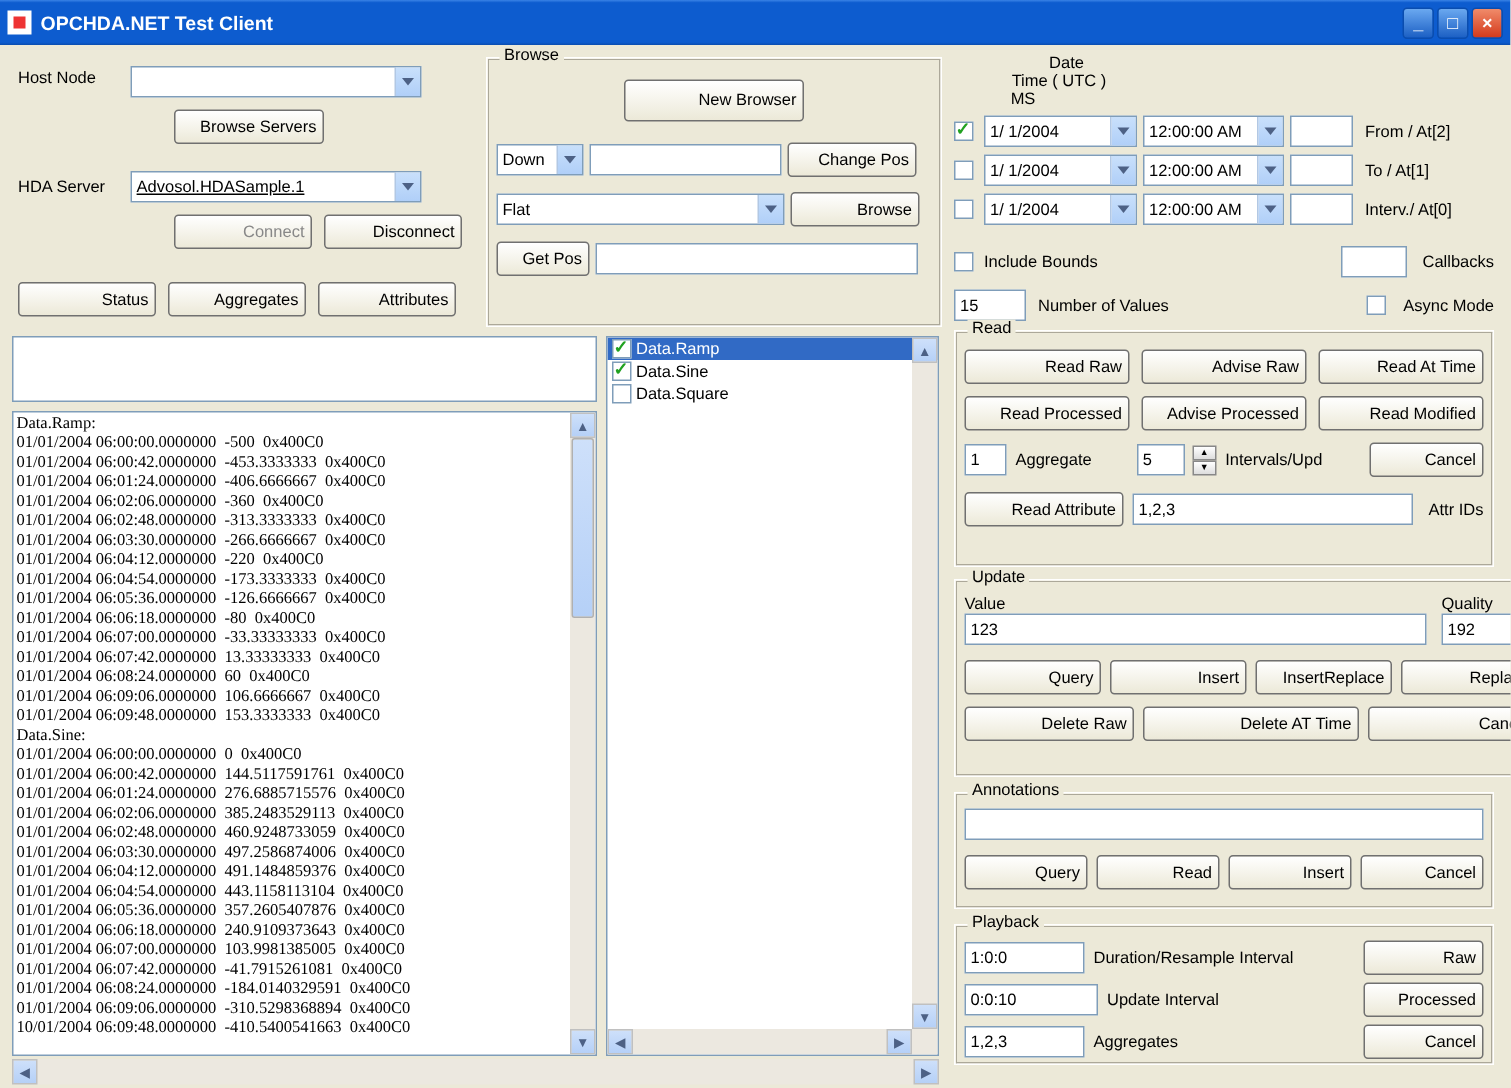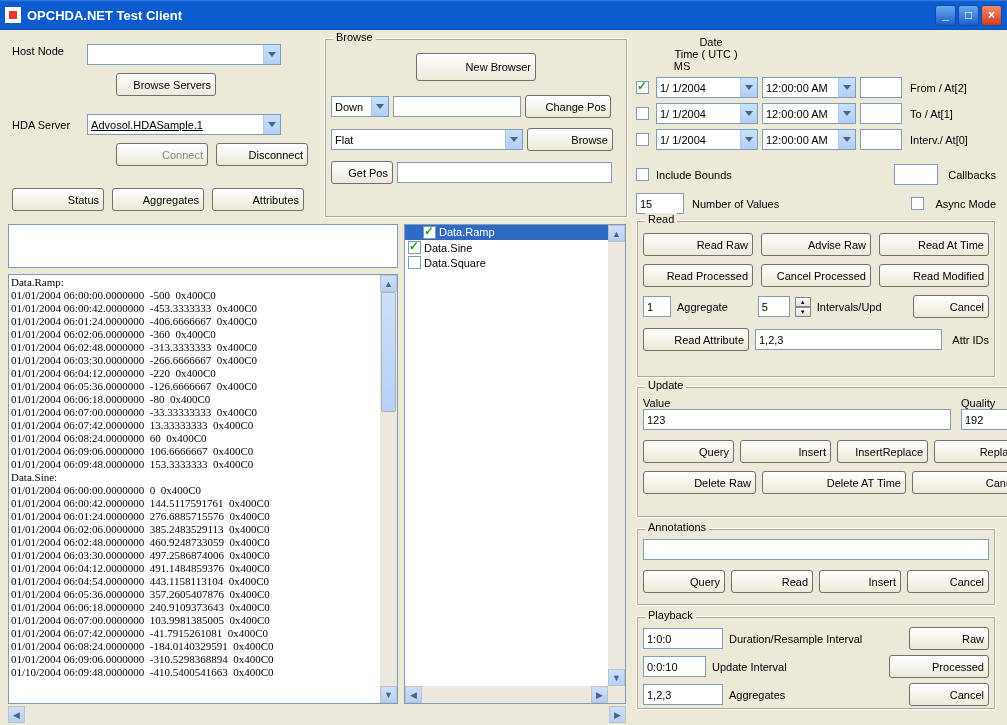--- a/index.html
+++ b/index.html
@@ -180,21 +180,21 @@
       <span>Async Mode</span>
     </div>
   </div>
 
   <div class="listpanel" style="position:absolute;left:8px;top:194px;width:390px;height:44px;">
     <span></span>
   </div>
 
   <div class="listpanel" style="position:absolute;left:404px;top:194px;width:222px;height:480px;">
     <div id="item-rows" style="padding:0;">
-        <div class="sel" style="display: flex; padding: 1px 18px;">
+        <div class="sel" style="display: flex; align-items: center; padding: 1px 3px;">
           <span class="chk checked"></span>
           <span>Data.Ramp</span>
         </div>
         <div style="display: flex; align-items: center; padding: 1px 3px;">
           <span class="chk checked"></span>
           <span>Data.Sine</span>
         </div>
         <div style="display: flex; align-items: center; padding: 1px 3px;">
           <span class="chk"></span>
           <span>Data.Square</span>
@@ -221,20 +221,21 @@
   <div class="listpanel" style="position:absolute;left:8px;top:244px;width:390px;height:430px;">
     <div id="log-rows" style="padding:1px 2px;">
         <div class="txtline">Data.Ramp:</div>
         <div class="txtline">01/01/2004 06:00:00.0000000  -500  0x400C0</div>
         <div class="txtline">01/01/2004 06:00:42.0000000  -453.3333333  0x400C0</div>
         <div class="txtline">01/01/2004 06:01:24.0000000  -406.6666667  0x400C0</div>
         <div class="txtline">01/01/2004 06:02:06.0000000  -360  0x400C0</div>
         <div class="txtline">01/01/2004 06:02:48.0000000  -313.3333333  0x400C0</div>
         <div class="txtline">01/01/2004 06:03:30.0000000  -266.6666667  0x400C0</div>
         <div class="txtline">01/01/2004 06:04:12.0000000  -220  0x400C0</div>
+        <div class="txtline">01/01/2004 06:04:54.0000000  -173.3333333  0x400C0</div>
         <div class="txtline">01/01/2004 06:05:36.0000000  -126.6666667  0x400C0</div>
         <div class="txtline">01/01/2004 06:06:18.0000000  -80  0x400C0</div>
         <div class="txtline">01/01/2004 06:07:00.0000000  -33.33333333  0x400C0</div>
         <div class="txtline">01/01/2004 06:07:42.0000000  13.33333333  0x400C0</div>
         <div class="txtline">01/01/2004 06:08:24.0000000  60  0x400C0</div>
         <div class="txtline">01/01/2004 06:09:06.0000000  106.6666667  0x400C0</div>
         <div class="txtline">01/01/2004 06:09:48.0000000  153.3333333  0x400C0</div>
         <div class="txtline">Data.Sine:</div>
         <div class="txtline">01/01/2004 06:00:00.0000000  0  0x400C0</div>
         <div class="txtline">01/01/2004 06:00:42.0000000  144.5117591761  0x400C0</div>
@@ -243,21 +244,21 @@
         <div class="txtline">01/01/2004 06:02:48.0000000  460.9248733059  0x400C0</div>
         <div class="txtline">01/01/2004 06:03:30.0000000  497.2586874006  0x400C0</div>
         <div class="txtline">01/01/2004 06:04:12.0000000  491.1484859376  0x400C0</div>
         <div class="txtline">01/01/2004 06:04:54.0000000  443.1158113104  0x400C0</div>
         <div class="txtline">01/01/2004 06:05:36.0000000  357.2605407876  0x400C0</div>
         <div class="txtline">01/01/2004 06:06:18.0000000  240.9109373643  0x400C0</div>
         <div class="txtline">01/01/2004 06:07:00.0000000  103.9981385005  0x400C0</div>
         <div class="txtline">01/01/2004 06:07:42.0000000  -41.7915261081  0x400C0</div>
         <div class="txtline">01/01/2004 06:08:24.0000000  -184.0140329591  0x400C0</div>
         <div class="txtline">01/01/2004 06:09:06.0000000  -310.5298368894  0x400C0</div>
-        <div class="txtline">01/10/2004 06:09:48.0000000  -410.5400541663  0x400C0</div>
+        <div class="txtline">10/01/2004 06:09:48.0000000  -410.5400541663  0x400C0</div>
       </div>
     <div class="scroll-v">
       <div class="sbtn" style="top:0;">
           <span>▲</span>
         </div>
       <div style="position:absolute;top:17px;width:15px;left:1px;height:120px;background:linear-gradient(#cee0fa,#b5d0f7);border:1px solid #b0b0b0;border-radius:2px;"></div>
       <div class="sbtn" style="bottom:0;">
           <span>▼</span>
         </div>
     </div>
@@ -273,21 +274,21 @@
 
   <div class="groupbox" style="position:absolute;left:636px;top:190px;width:360px;height:158px;">
     <span class="gtitle">Read</span>
     <div style="display:flex;gap:8px;margin:4px 0 8px;">
       <button class="btn" style="flex:1;">Read Raw</button>
       <button class="btn" style="flex:1;">Advise Raw</button>
       <button class="btn" style="flex:1;">Read At Time</button>
     </div>
     <div style="display:flex;gap:8px;margin-bottom:8px;">
       <button class="btn" style="flex:1;">Read Processed</button>
-      <button class="btn" style="flex:1;">Cancel Processed</button>
+      <button class="btn" style="flex:1;">Advise Processed</button>
       <button class="btn" style="flex:1;">Read Modified</button>
     </div>
     <div style="display:flex;align-items:center;gap:6px;margin-bottom:10px;">
       <input class="txt" style="width: 28px;" value="1">
       <span>Aggregate</span>
       <span style="width:18px;"></span>
       <input class="txt" style="width: 32px;" value="5">
       <span class="updown">
           <span>▲</span>
           <span>▼</span>
@@ -340,23 +341,23 @@
   </div>
 
   <div class="groupbox" style="position:absolute;left:636px;top:586px;width:360px;height:94px;">
     <span class="gtitle">Playback</span>
     <div style="display:flex;align-items:center;gap:6px;margin:2px 0 5px;">
       <input class="txt" style="width: 80px;" value="1:0:0">
       <span style="flex:1;">Duration/Resample Interval</span>
       <button class="btn" style="width:80px;">Raw</button>
     </div>
     <div style="display:flex;align-items:center;gap:6px;margin-bottom:5px;">
-      <input class="txt" style="width: 63px;" value="0:0:10">
+      <input class="txt" style="width: 89px;" value="0:0:10">
       <span style="flex:1;">Update Interval</span>
-      <button class="btn" style="width:100px;margin-left:44px;">Processed</button>
+      <button class="btn" style="width:80px;margin-left:44px;">Processed</button>
     </div>
     <div style="display:flex;align-items:center;gap:6px;">
       <input class="txt" style="width: 80px;" value="1,2,3">
       <span style="flex:1;">Aggregates</span>
       <button class="btn" style="width:80px;">Cancel</button>
     </div>
   </div>
 
 </div>
 

